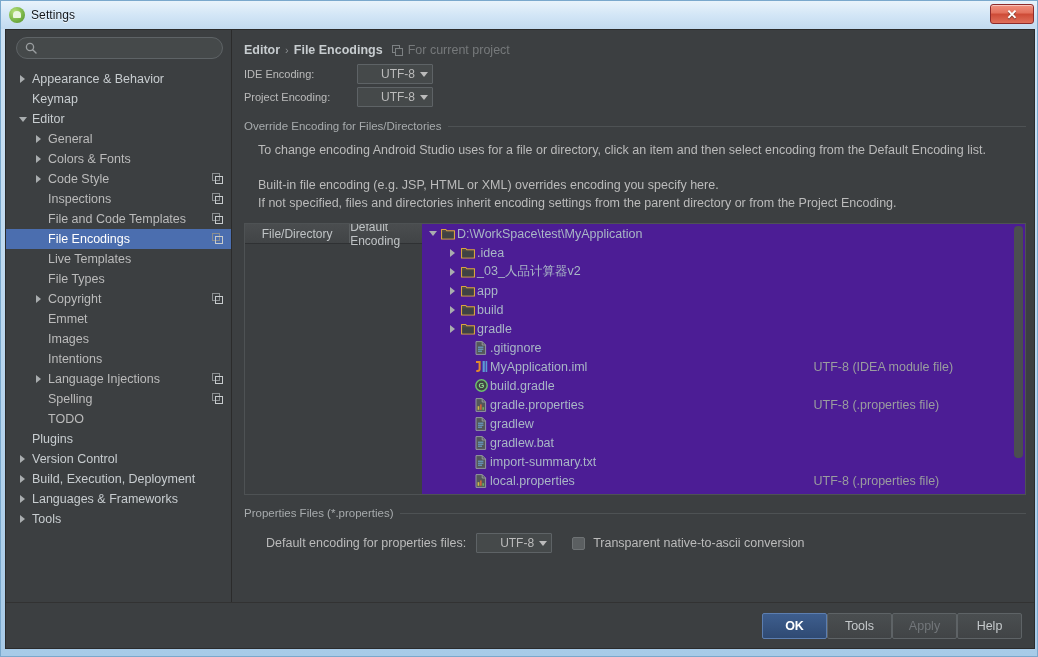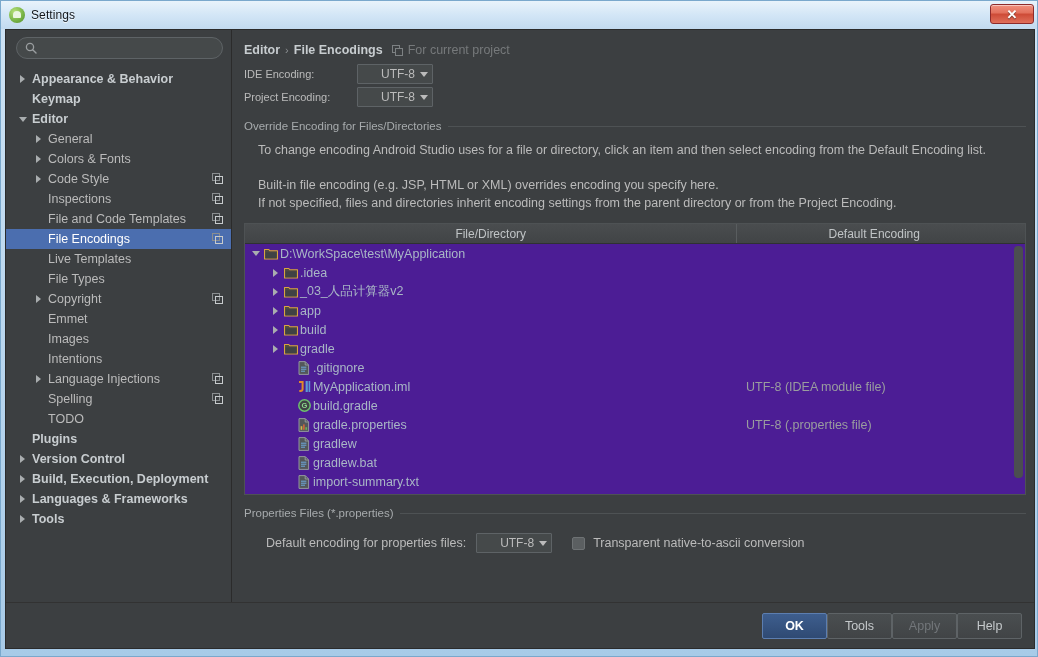--- a/index.html
+++ b/index.html
@@ -99,21 +99,21 @@
   }
   #search-input::placeholder { color: #6f7477; }
 
   #tree { flex: 1; overflow: hidden; padding-top: 1px; }
   .tnode {
     height: 20px; display: flex; align-items: center;
     font-size: 12.5px; color: #bbbbbb;
     padding-right: 6px; position: relative;
   }
   .tnode.sel { background: #4b6eaf; color: #ffffff; }
-  .tnode.bold { color: #c8cdd0; font-weight: bold; }
+  .tnode.bold { color: #c8cdd0; font-weight: normal; }
   .tnode.d0 { padding-left: 10px; }
   .tnode.d1 { padding-left: 26px; text-align: center; }
   .arrow {
     width: 13px; flex: none;
     display: flex; align-items: center; justify-content: center;
   }
   .arrow i {
     display: block; width: 0; height: 0;
     border-left: 5px solid #a9adaf;
     border-top: 4px solid transparent;
@@ -188,21 +188,21 @@
     max-width: 790px;
   }
   #desc p.gap { margin-top: 17px; }
 
   
   #table-wrap {
     margin-top: 11px;
     border: 1px solid #4e5254;
     background: #3c3f41;
     height: 272px;
-    display: flex; flex-direction: column;
+    display: flex; flex-direction: row;
     overflow: hidden;
   }
   #thead {
     display: flex; height: 20px; flex: none;
     background: linear-gradient(180deg,#4a4d4f 0%,#414446 100%);
     border-bottom: 1px solid #2f3133;
   }
   .th {
     font-size: 12px; color: #c0c4c6;
     display: flex; align-items: center; justify-content: center;

